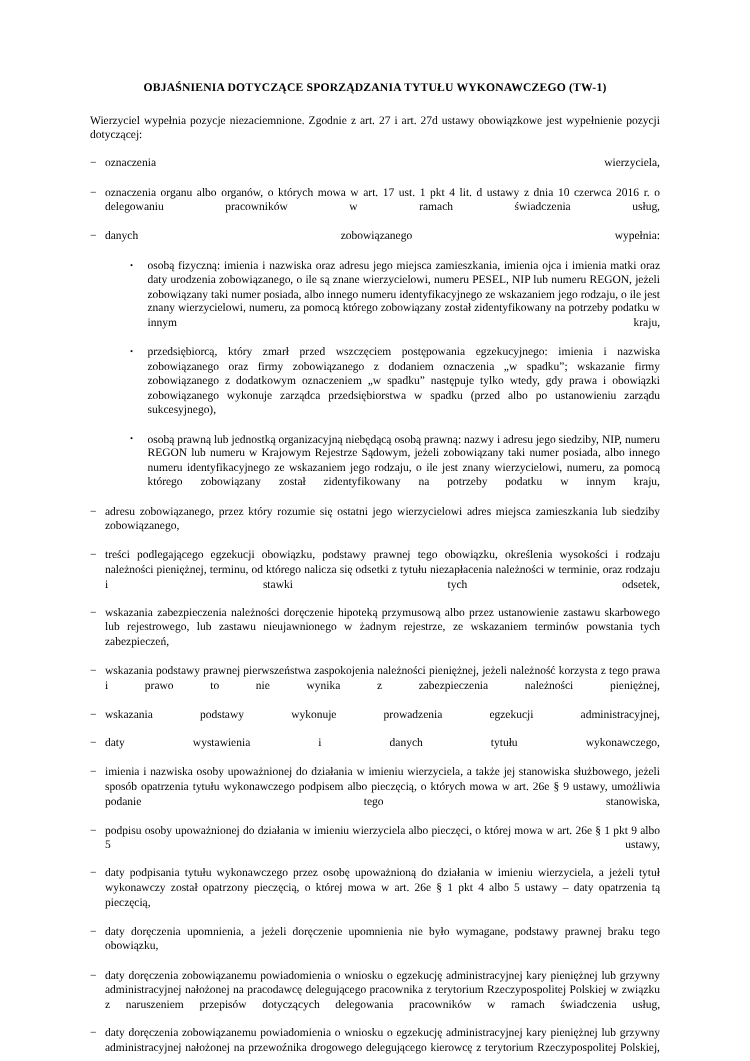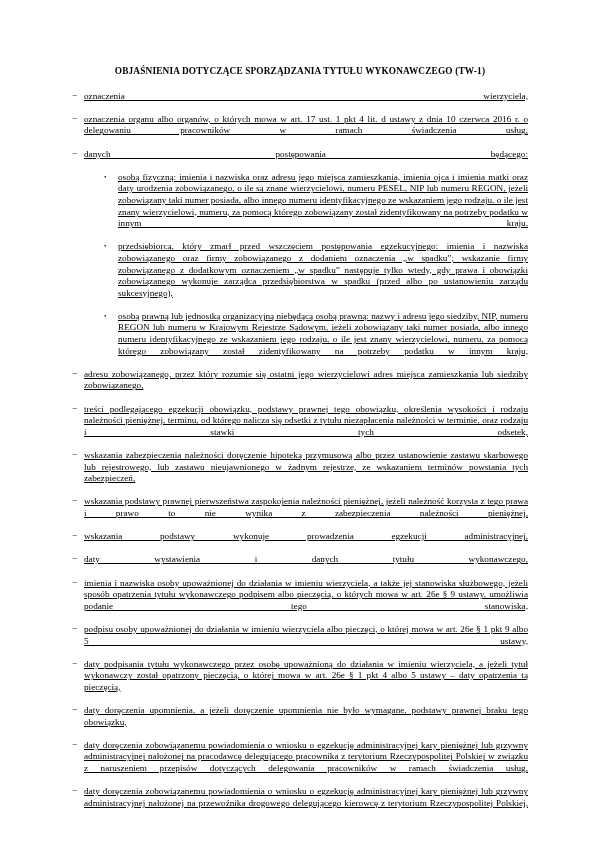--- a/index.html
+++ b/index.html
@@ -101,53 +101,53 @@
     left: 0px;
     top: 0;
     width: 10px;
     font-size: 7px;
     line-height: 11.6px;
     text-align: left;
   }
 
   .itxt {
     display: block;
-    text-decoration: underline;
   }
 
   
   .para::after,
   ul.lvl1 > li .itxt::after,
   ul.lvl2 > li .itxt::after {
     content: "";
     display: inline-block;
     width: 100%;
   }
 </style>
 </head>
 <body>
 
 <div class="page">
   <div class="doc-body">
 
     <h1 class="doc-title">OBJAŚNIENIA DOTYCZĄCE SPORZĄDZANIA TYTUŁU WYKONAWCZEGO (TW-1)</h1>
 
+    <p class="para intro">Wierzyciel wypełnia pozycje niezaciemnione. Zgodnie z art. 27 i art. 27d ustawy obowiązkowe jest wypełnienie pozycji dotyczącej:</p>
 
     <ul class="lvl1" id="requirements-list">
         <li>
           <span class="dash">−</span>
           <span class="itxt">oznaczenia wierzyciela,</span>
         </li>
         <li>
           <span class="dash">−</span>
           <span class="itxt">oznaczenia organu albo organów, o których mowa w art. 17 ust. 1 pkt 4 lit. d ustawy z dnia 10 czerwca 2016 r. o delegowaniu pracowników w ramach świadczenia usług,</span>
         </li>
         <li>
           <span class="dash">−</span>
-          <span class="itxt">danych postępowania będącego:</span>
+          <span class="itxt">danych zobowiązanego wypełnia:</span>
           <ul class="lvl2">
             <li>
               <span class="dot">•</span>
               <span class="itxt">osobą fizyczną: imienia i nazwiska oraz adresu jego miejsca zamieszkania, imienia ojca i imienia matki oraz daty urodzenia zobowiązanego, o ile są znane wierzycielowi, numeru PESEL, NIP lub numeru REGON, jeżeli zobowiązany taki numer posiada, albo innego numeru identyfikacyjnego ze wskazaniem jego rodzaju, o ile jest znany wierzycielowi, numeru, za pomocą którego zobowiązany został zidentyfikowany na potrzeby podatku w innym kraju,</span>
             </li>
             <li>
               <span class="dot">•</span>
               <span class="itxt">przedsiębiorcą, który zmarł przed wszczęciem postępowania egzekucyjnego: imienia i nazwiska zobowiązanego oraz firmy zobowiązanego z dodaniem oznaczenia „w spadku”; wskazanie firmy zobowiązanego z dodatkowym oznaczeniem „w spadku” następuje tylko wtedy, gdy prawa i obowiązki zobowiązanego wykonuje zarządca przedsiębiorstwa w spadku (przed albo po ustanowieniu zarządu sukcesyjnego),</span>
             </li>
             <li>

